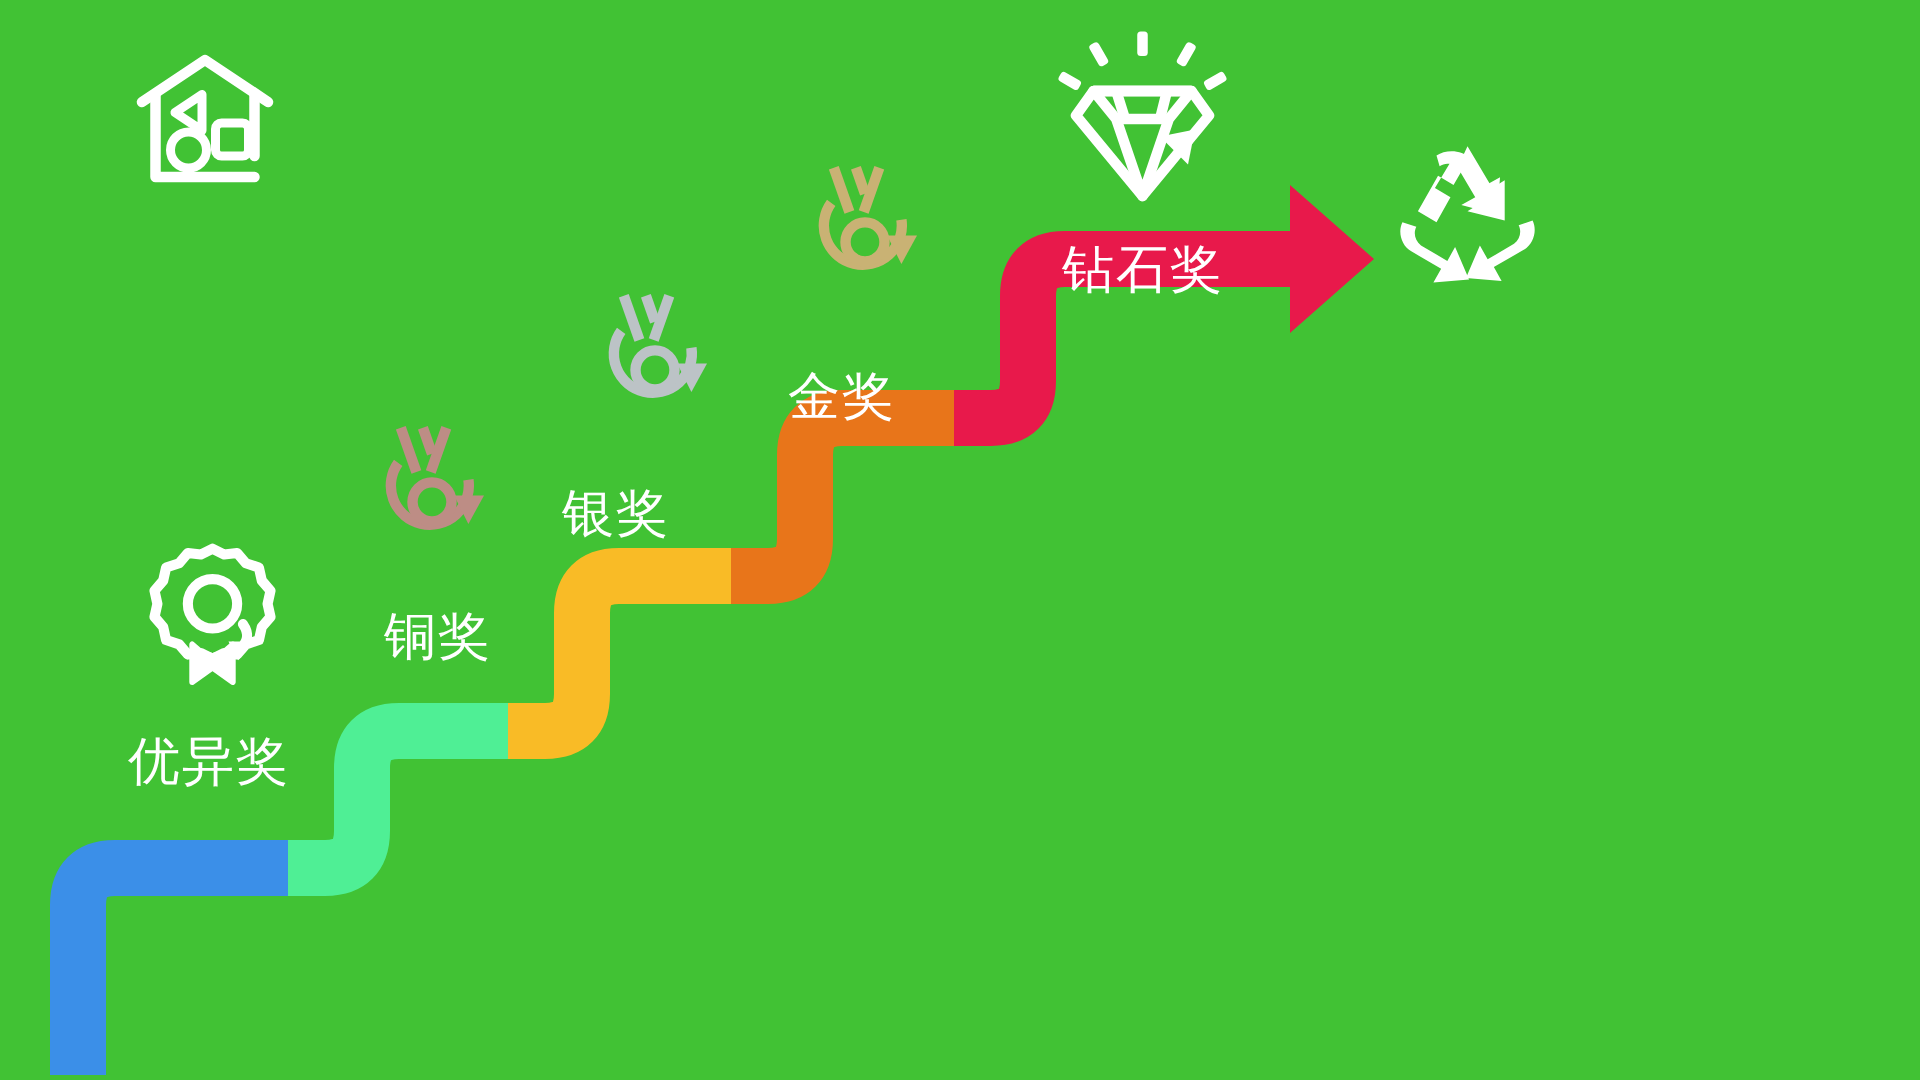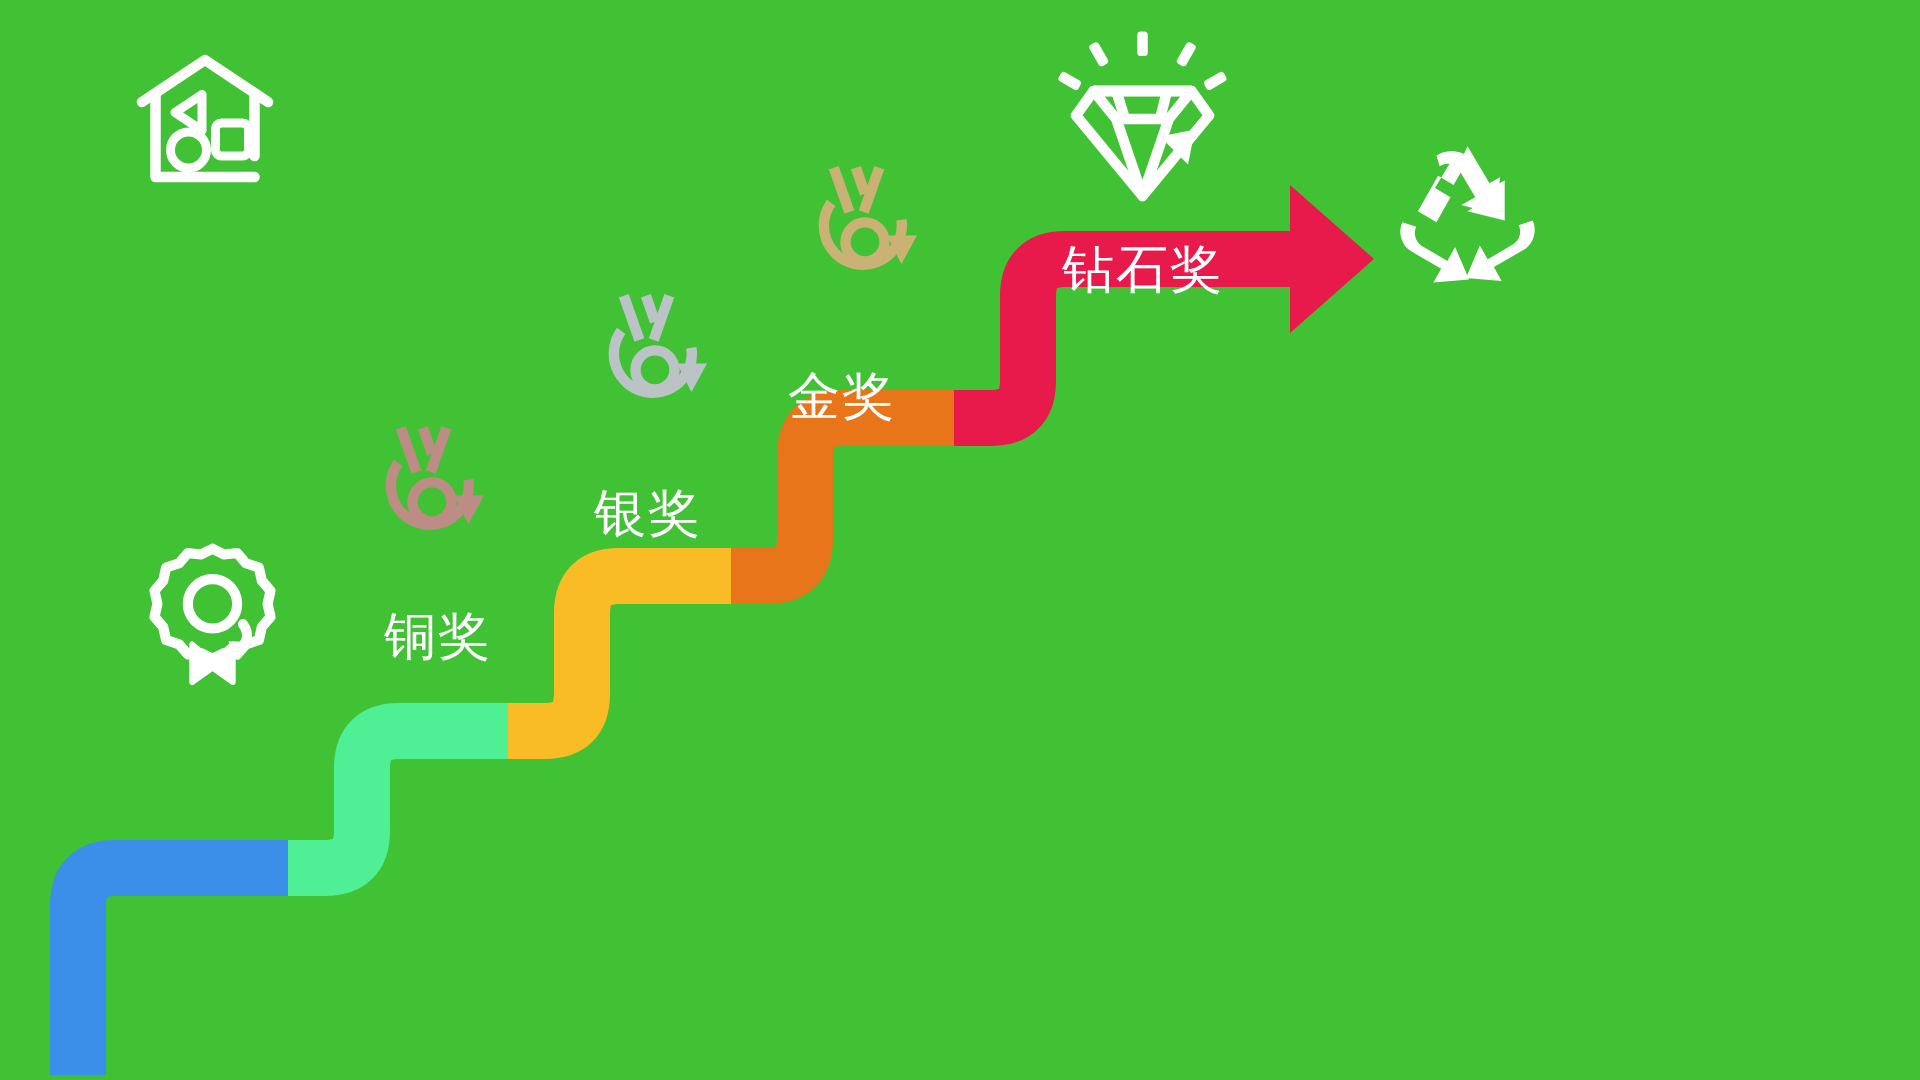--- a/index.html
+++ b/index.html
@@ -176,22 +176,23 @@
         <path d="M 35,52 L 65,52"></path>
         <path d="M 12,50 L 22,36 L 78,36 L 88,50 L 50,96 Z"></path>
         <path d="M 35,36 L 40,52"></path>
         <path d="M 64,36 L 60,52"></path>
       </g>
 
       <path d="M 60,62 L 80,58 L 76,78 Z" fill="#ffffff"></path>
     </svg>
   </div>
 
+  <div class="step-label" style="left:128px; top:735px;">优异奖</div>
 
   <div class="step-label" style="left:384px; top:610px;">铜奖</div>
 
-  <div class="step-label" style="left:594px; top:487px;">银奖</div>
+  <div class="step-label" style="left:562px; top:487px;">银奖</div>
 
   <div class="step-label" style="left:788px; top:370px;">金奖</div>
 
   <div class="step-label" style="left:1062px; top:243px;">钻石奖</div>
 
 </div>
 
 </body></html>

